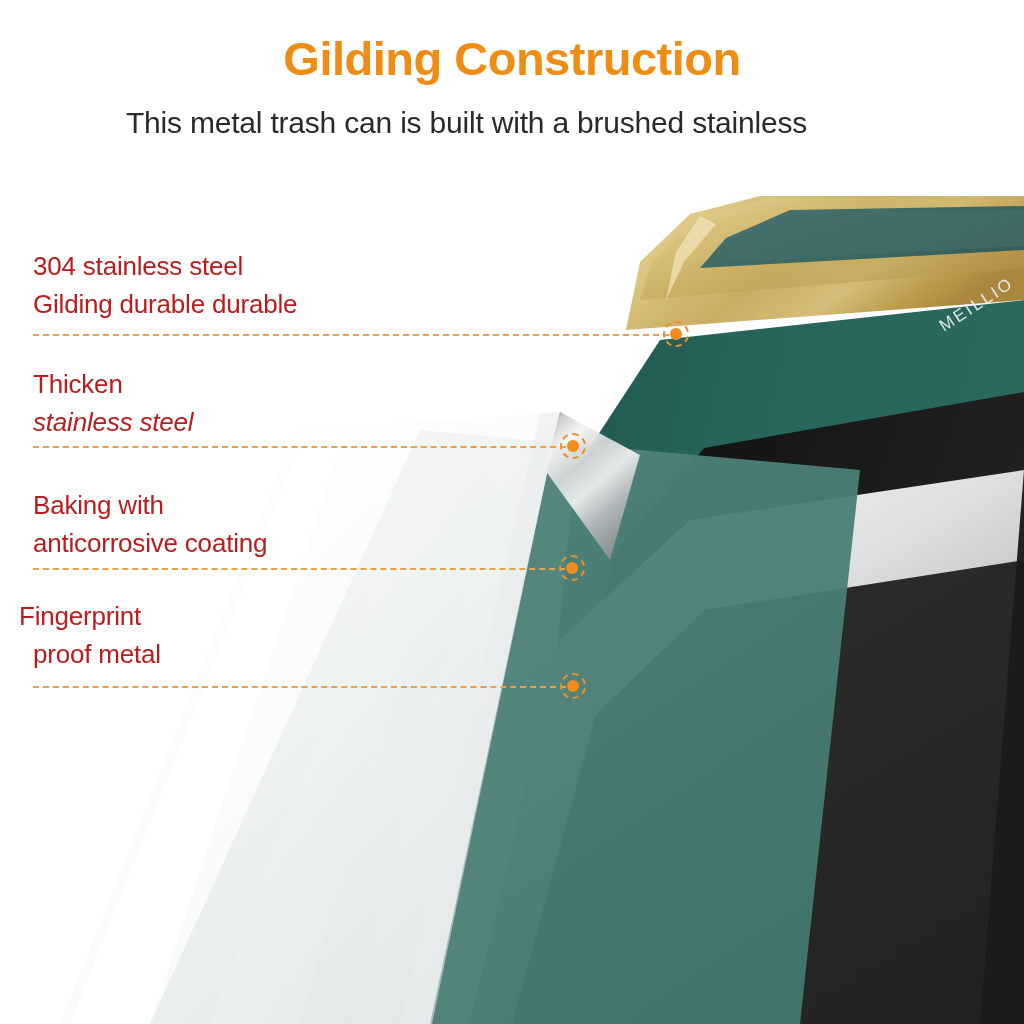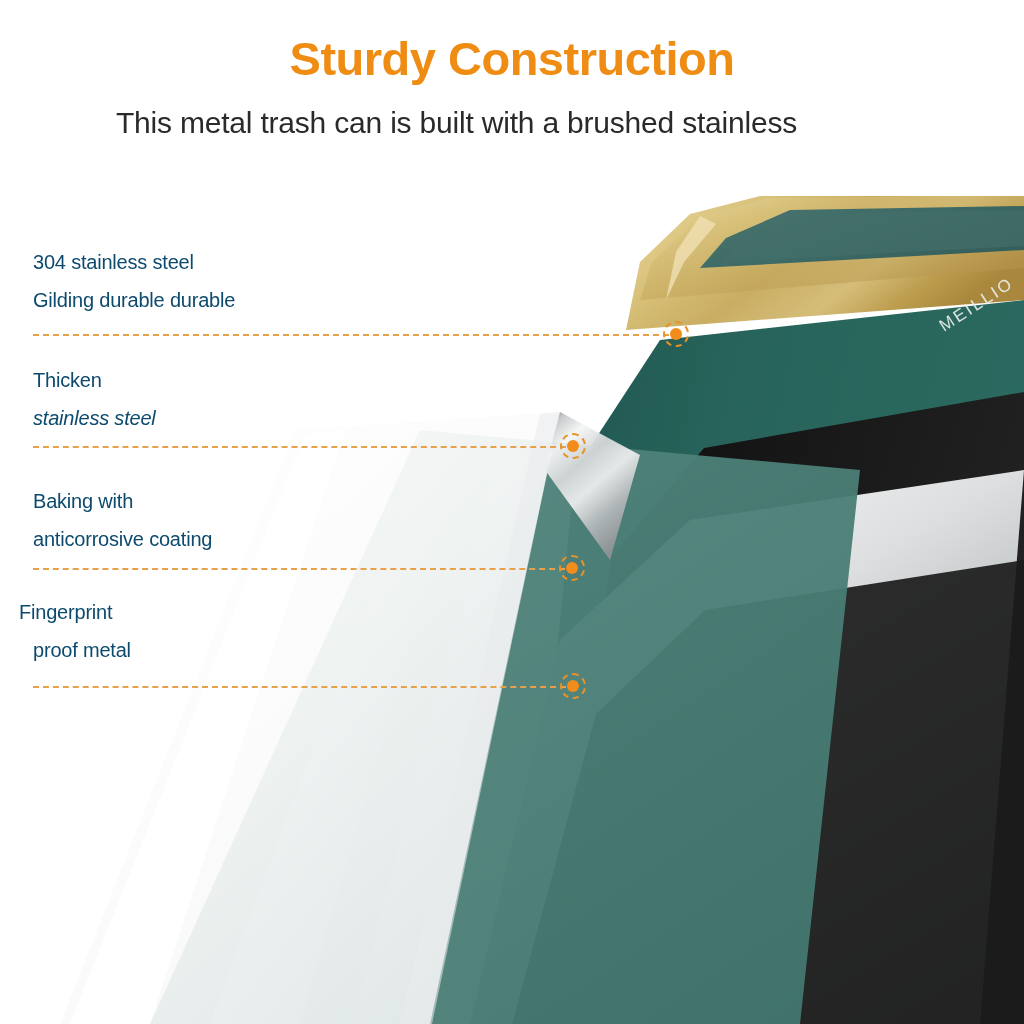--- a/index.html
+++ b/index.html
@@ -24,21 +24,21 @@
     text-align: center;
     font-size: 47px;
     font-weight: bold;
     letter-spacing: -0.5px;
     color: #ef8c13;
     line-height: 1.08;
     white-space: nowrap;
   }
   #subtitle {
     position: absolute;
-    left: 0; top: 105px;
+    left: 10px; top: 105px;
     width: 913px;
     text-align: center;
     font-size: 30px;
     font-weight: normal;
     letter-spacing: -0.2px;
     color: #2a2a2c;
     line-height: 1.2;
     white-space: nowrap;
   }
 
@@ -46,22 +46,22 @@
   #art {
     position: absolute;
     left: 0; top: 0;
     width: 1024px; height: 1024px;
   }
 
   
   .callout { position: absolute; }
   .callout .label {
     position: absolute;
-    color: #0c4a6e;
-    font-size: 20px;
+    color: #b91c1c;
+    font-size: 26px;
     line-height: 1.29;
     white-space: nowrap;
     letter-spacing: -0.2px;
   }
   .callout .dashline {
     position: absolute;
     height: 0;
     border-top: 2px dashed #e8a04a;
   }
   .callout .dot {
@@ -216,16 +216,16 @@
     <div class="dot" style="left:559px; top:555px;"></div>
   </div>
 
   <div class="callout">
     <div class="label" style="left:19px; top:600px;">Fingerprint</div>
     <div class="label" style="left:33px; top:638px;">proof metal</div>
     <div class="dashline" style="left:33px; top:686px; width:533px;"></div>
     <div class="dot" style="left:560px; top:673px;"></div>
   </div>
 
-  <div id="title">Sturdy Construction</div>
+  <div id="title">Gilding Construction</div>
   <div id="subtitle">This metal trash can is built with a brushed stainless</div>
 
 </div>
 
 </body></html>

